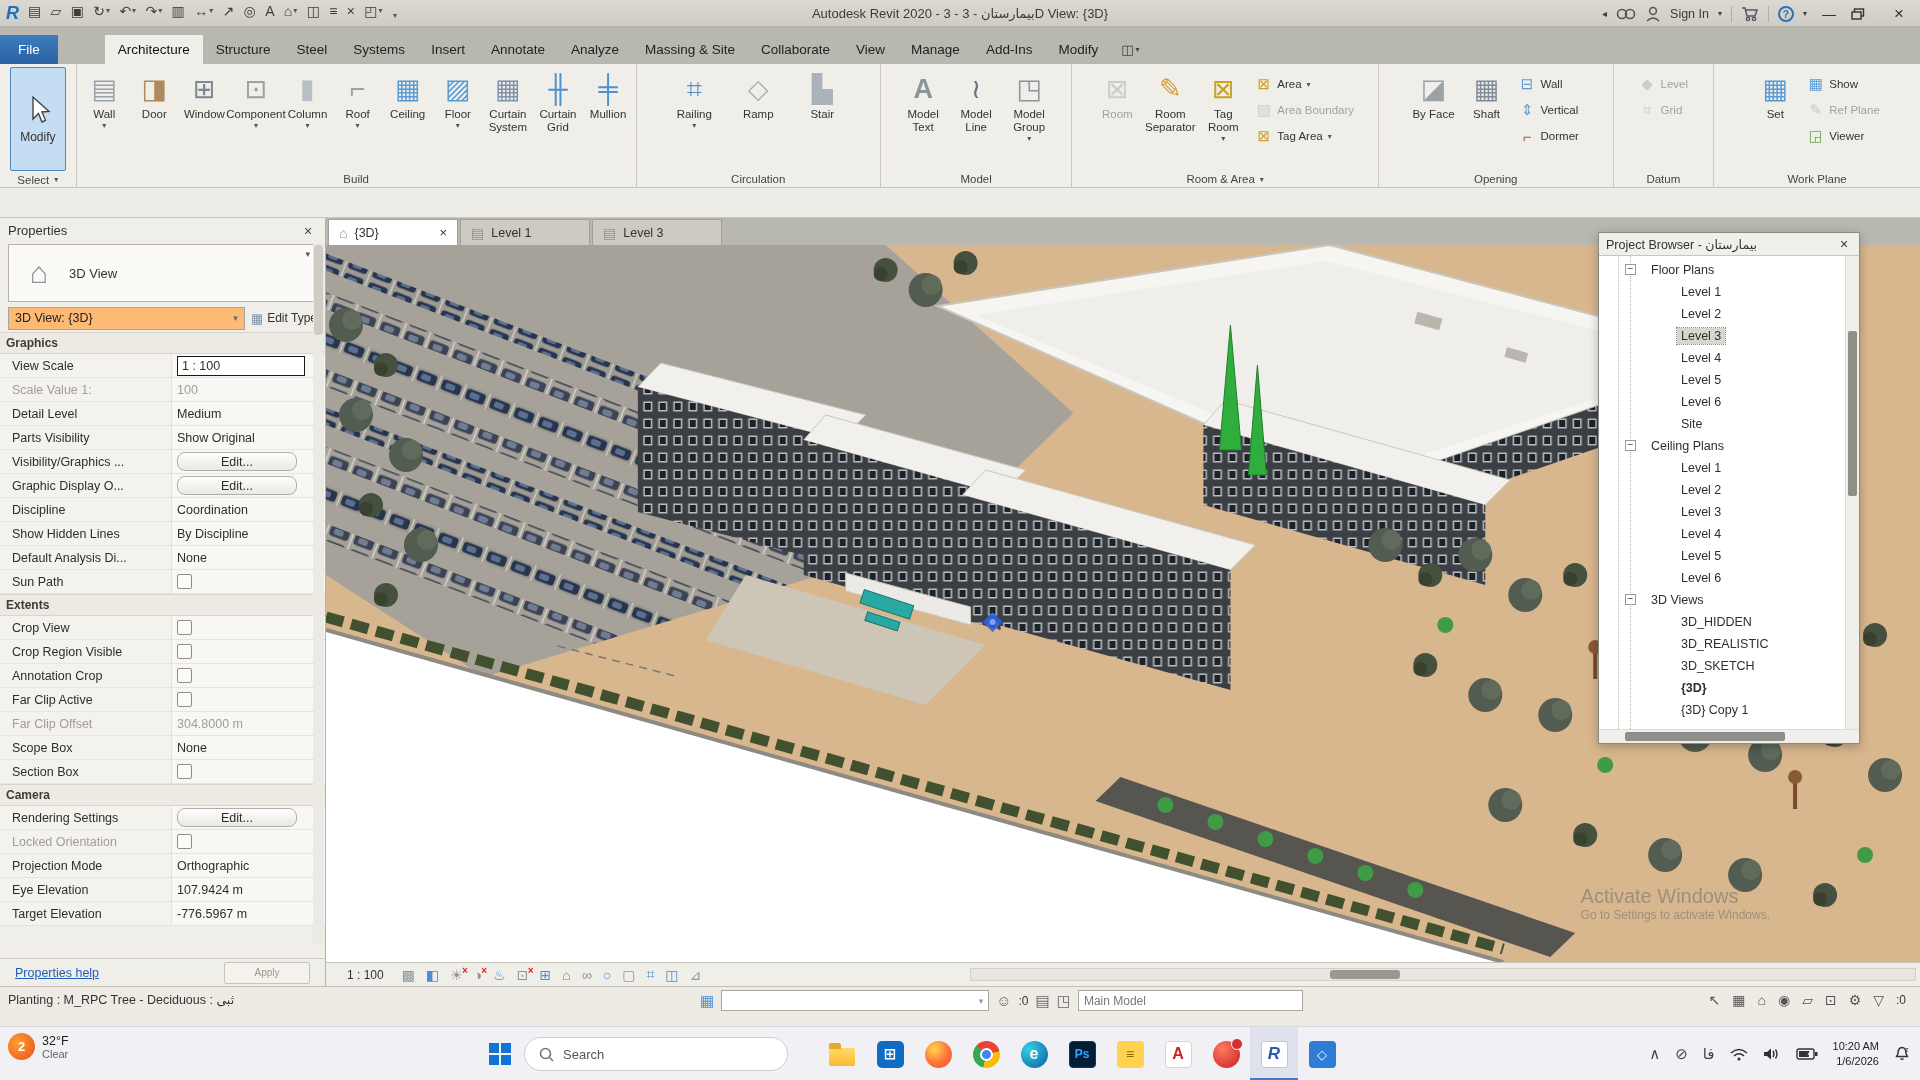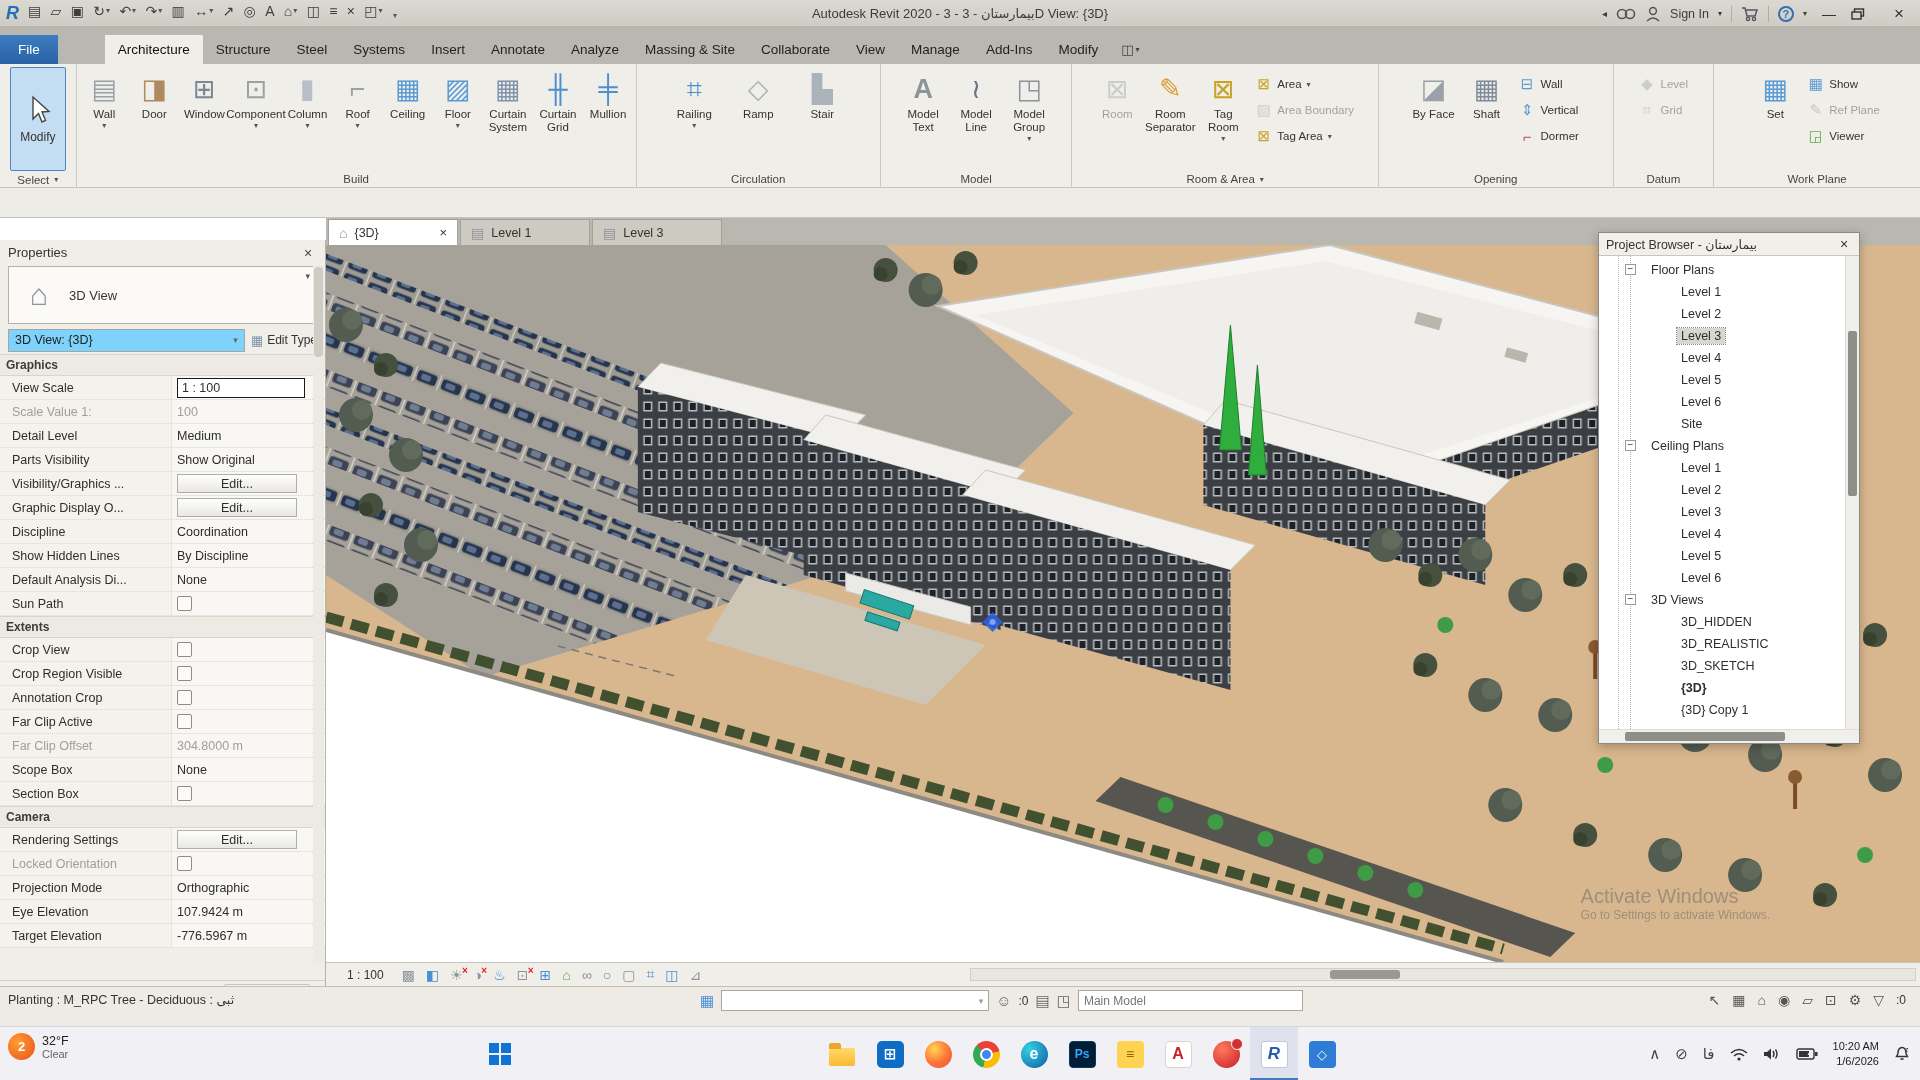--- a/index.html
+++ b/index.html
@@ -85,40 +85,40 @@
   [data-icon="ref-plane"]::before{content:"✎";color:#8a8f96;}
   [data-icon="viewer"]::before{content:"◲";color:#6aa84f;}
 
   
   #optionsbar{position:absolute;top:188px;left:0;width:1920px;height:30px;background:#eeece6;border-bottom:1px solid #c7c4bc;}
 
   
   #main{position:absolute;top:218px;left:0;width:1920px;height:768px;}
 
   
-  #props{position:absolute;left:0;top:0;width:326px;height:768px;background:#f0eee9;border-right:1px solid #b5b2aa;display:flex;flex-direction:column;margin-top:22px;}
+  #props{position:absolute;left:0;top:0;width:326px;height:768px;background:#f0eee9;border-right:1px solid #b5b2aa;display:flex;flex-direction:column;}
   #props-header{height:25px;display:flex;align-items:center;padding:0 8px;font-size:13px;color:#333;}
   #props-close{margin-left:auto;font-size:14px;color:#444;width:18px;text-align:center;}
   #typebox{margin:1px 8px 0 8px;height:58px;background:#fbfaf7;border:1px solid #b5b2aa;display:flex;align-items:center;}
   #typebox .type-icon{width:60px;text-align:center;font-size:30px;color:#8d939b;}
   #typebox .type-name{font-size:13px;color:#333;}
   #typebox .type-caret{margin-left:auto;margin-right:6px;font-size:9px;color:#555;align-self:flex-start;margin-top:4px;}
   #selrow{margin:4px 8px 2px 8px;height:24px;display:flex;gap:6px;align-items:center;}
-  #type-selector{flex:1;height:23px;background:#7dd3fc;border:1px solid #a8a59d;display:flex;align-items:center;padding:0 6px;font-size:12.5px;color:#222;}
+  #type-selector{flex:1;height:23px;background:#fdba74;border:1px solid #a8a59d;display:flex;align-items:center;padding:0 6px;font-size:12.5px;color:#222;}
   #type-selector .combo-caret{margin-left:auto;font-size:9px;color:#666;}
   #edit-type{display:flex;align-items:center;gap:4px;font-size:12px;color:#333;white-space:nowrap;}
   #edit-type::before{content:"▦";color:#7f93ac;font-size:13px;}
   .psec{height:22px;background:#eceae3;border-top:1px solid #d8d5cd;border-bottom:1px solid #d8d5cd;display:flex;align-items:center;padding:0 6px;font-weight:bold;font-size:12px;color:#3c3c38;}
   .psec .sec-chev{margin-left:auto;font-size:9px;color:#666;letter-spacing:-2px;}
   .prow{display:flex;height:24px;border-bottom:1px dotted #d9d7d0;background:#f4f2ec;}
   .plab{width:172px;padding-left:12px;display:flex;align-items:center;font-size:12.5px;color:#2e2e2a;border-right:1px dotted #d9d7d0;white-space:nowrap;overflow:hidden;}
   .pval{flex:1;display:flex;align-items:center;padding-left:5px;font-size:12.5px;color:#2e2e2a;background:#f8f7f3;position:relative;}
   .prow[data-s="dis"] .plab,.prow[data-s="dis"] .pval{color:#a09e97;}
   .pvtxt{white-space:nowrap;}
-  .prow[data-t="button"] .pvtxt{display:block;width:120px;text-align:center;border:1px solid #b0aea6;border-radius:0;background:linear-gradient(#fefefe,#e9e8e3);height:19px;line-height:18px;}
+  .prow[data-t="button"] .pvtxt{display:block;width:120px;text-align:center;border:1px solid #b0aea6;border-radius:8px;background:linear-gradient(#fefefe,#e9e8e3);height:19px;line-height:18px;}
   .prow[data-t="input"] .pvtxt{display:block;width:128px;border:1.5px solid #1a1a1a;background:#fff;height:20px;line-height:18px;padding-left:4px;}
   .prow[data-t="check"] .pval::before{content:"";width:13px;height:13px;border:1px solid #8f8d86;background:#fcfbf9;border-radius:2px;}
   #props-fill{flex:1;background:#f0eee9;}
   #props-bottom{height:28px;display:flex;align-items:center;padding:0 15px;border-top:1px solid #d0cdc5;}
   #props-help{color:#1e5fbc;text-decoration:underline;font-size:12.5px;}
   #apply-btn{margin-left:auto;width:86px;height:22px;border:1px solid #c6c3bb;border-radius:2px;background:#f4f2ec;color:#9b9992;text-align:center;line-height:20px;font-size:10px;}
   #props-scroll{position:absolute;right:1px;top:25px;width:11px;height:700px;background:#eceae4;}
   #props-scroll .thumb{margin:2px 1px;height:90px;background:#cfccc4;border-radius:4px;}
 
   
@@ -1101,20 +1101,27 @@
         <div class="wtemp">32°F</div>
         <div class="wdesc">Clear</div>
       </div>
     </div>
     <div id="start-btn">
         <span></span>
         <span></span>
         <span></span>
         <span></span>
       </div>
+    <div id="search-pill">
+      <svg width="15" height="15">
+          <circle cx="6.5" cy="6.5" r="5" fill="none" stroke="#777" stroke-width="1.6"></circle>
+          <line x1="10" y1="10" x2="14" y2="14" stroke="#777" stroke-width="1.6"></line>
+        </svg>
+      <span>Search</span>
+    </div>
     <div id="apps">
 
         <div class="tapp" data-app="explorer">
           <span class="tglyph"></span>
         </div>
 
         <div class="tapp" data-app="store">
           <span class="tglyph">⊞</span>
         </div>
 

